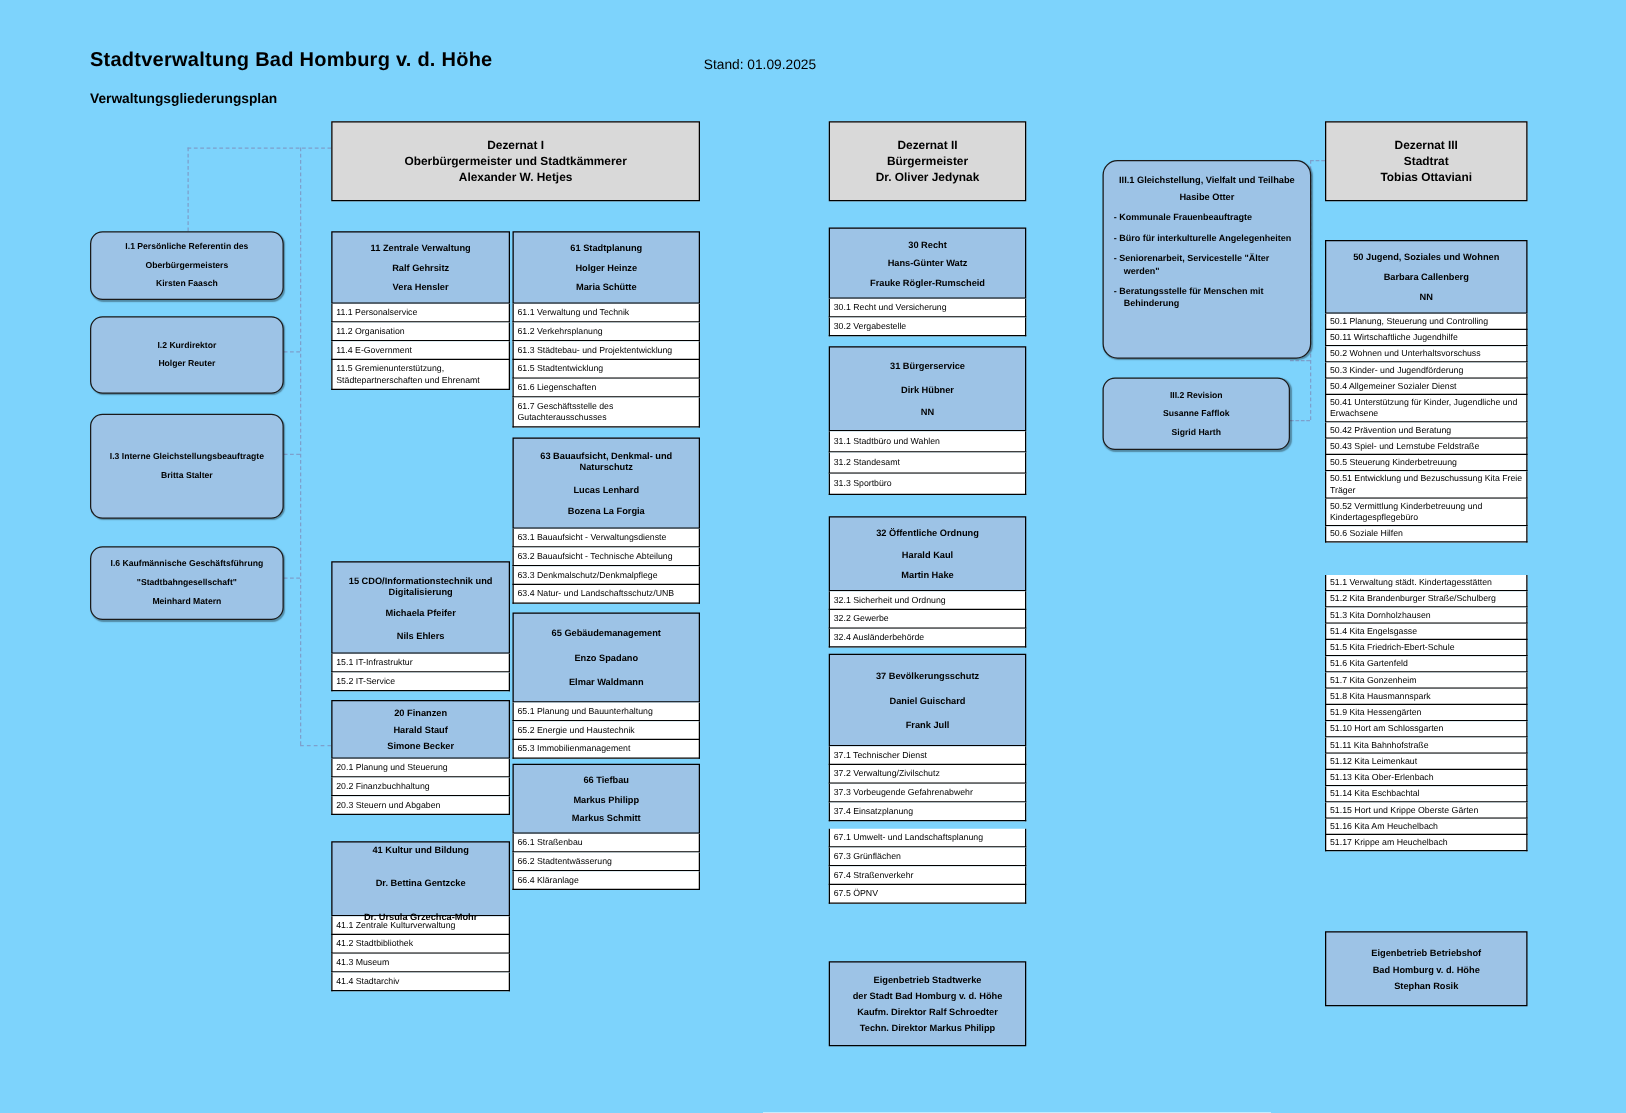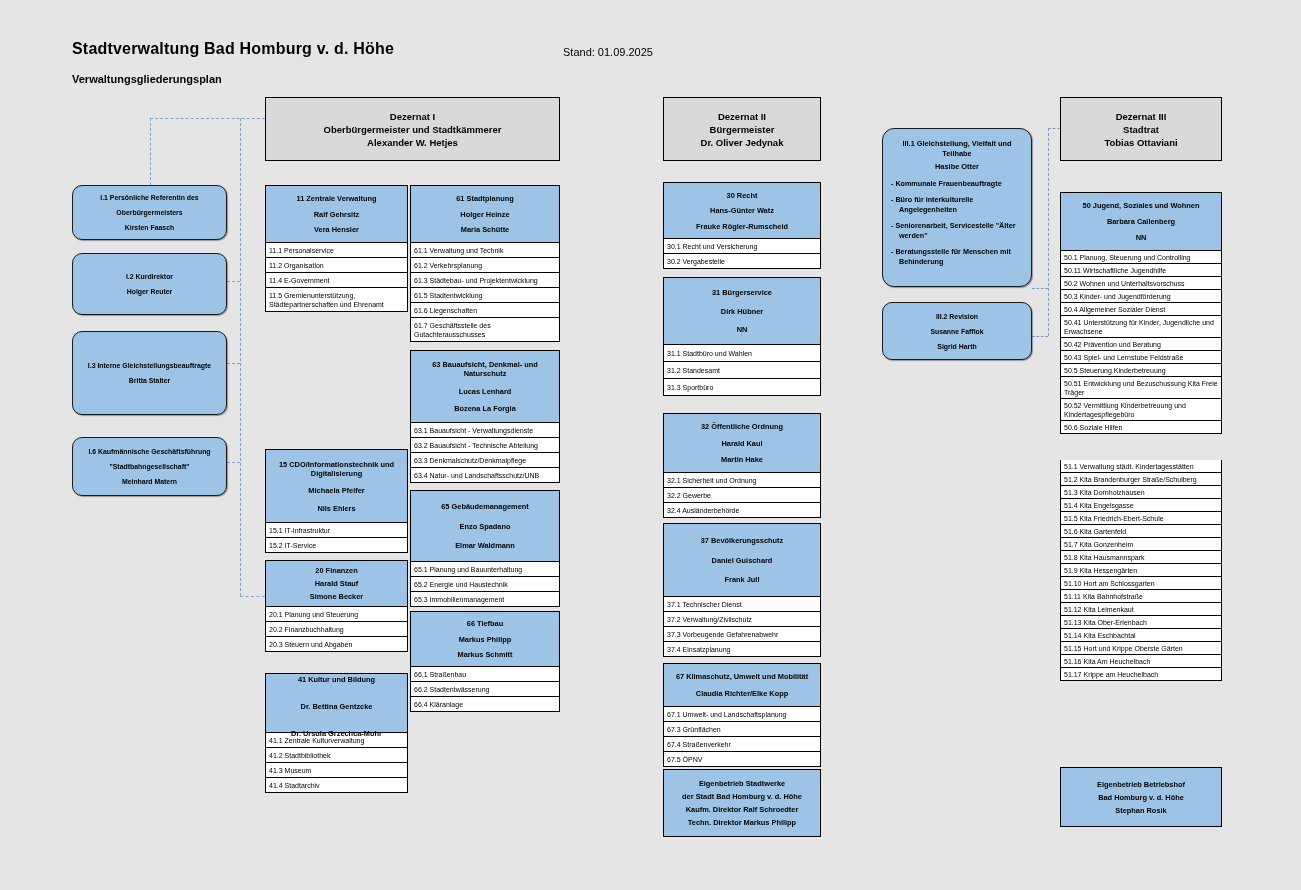--- a/index.html
+++ b/index.html
@@ -1,17 +1,17 @@
 <!DOCTYPE html>
 <html style="--blue: #9dc3e6; --gray: #d9d9d9; --conn: #7da0cc;"><head>
 <meta charset="utf-8">
 <style>
   html,body{margin:0;padding:0;background:#fff;}
   body{font-family:"Liberation Sans",sans-serif;color:#000;}
-  #stage{position:relative;width:1301px;height:890px;background:#e5e5e5;overflow:hidden;}
+  #stage{position:relative;width:1301px;height:890px;background:#7dd3fc;overflow:hidden;}
   .page-title{position:absolute;left:72px;top:40px;font-size:16px;font-weight:bold;letter-spacing:.2px;}
   .stand{position:absolute;left:563px;top:46px;font-size:11px;}
   .subtitle{position:absolute;left:72px;top:73px;font-size:11px;font-weight:bold;}
   .conn{position:absolute;z-index:0;}
   .dezbox{position:absolute;background:var(--gray);border:1.5px solid #000;box-sizing:border-box;
           display:flex;flex-direction:column;justify-content:center;align-items:center;text-align:center;z-index:1;}
   .dezline{font-weight:bold;font-size:9.5px;line-height:13px;}
   .roundbox{position:absolute;background:var(--blue);border:1.5px solid #1a1a1a;border-radius:10px;box-sizing:border-box;
             display:flex;flex-direction:column;justify-content:center;align-items:center;text-align:center;
             padding:2px 1px;gap:6px;z-index:1;box-shadow:1px 1px 1px rgba(0,0,0,.35);}
@@ -83,21 +83,21 @@
     <div class="roundbox" style="left: 72px; top: 437px; width: 155px; height: 59px;">
       <div class="roundline">I.6 Kaufmännische Geschäftsführung</div>
       <div class="roundline">"Stadtbahngesellschaft"</div>
       <div class="roundline">Meinhard Matern</div>
     </div>
     <div class="roundbox" style="left: 882px; top: 302px; width: 150px; height: 58px;">
       <div class="roundline">III.2 Revision</div>
       <div class="roundline">Susanne Fafflok</div>
       <div class="roundline">Sigrid Harth</div>
     </div>
-    <div class="gbox" style="left: 882px; top: 128px; width: 150px; height: 159px;">
+    <div class="gbox" style="left: 882px; top: 128px; width: 167px; height: 159px;">
       <div class="gtitle">III.1 Gleichstellung, Vielfalt und Teilhabe</div>
       <div class="gleader">Hasibe Otter</div>
       <div class="gbullets">
         <div class="gbullet">- Kommunale Frauenbeauftragte</div>
         <div class="gbullet">- Büro für interkulturelle Angelegenheiten</div>
         <div class="gbullet">- Seniorenarbeit, Servicestelle "Älter werden"</div>
         <div class="gbullet">- Beratungsstelle für Menschen mit Behinderung</div>
       </div>
     </div>
     <div class="dept" style="left: 265px; top: 185px; width: 143px;">
@@ -243,24 +243,20 @@
         <div class="dept-leader">Frank Jull</div>
       </div>
       <div class="dept-items">
         <div class="item">37.1 Technischer Dienst</div>
         <div class="item">37.2 Verwaltung/Zivilschutz</div>
         <div class="item">37.3 Vorbeugende Gefahrenabwehr</div>
         <div class="item">37.4 Einsatzplanung</div>
       </div>
     </div>
     <div class="dept" style="left: 663px; top: 663px; width: 158px;">
-      <div class="dept-head" style="height: 44px;">
-        <div class="dept-title">67 Klimaschutz, Umwelt und Mobilität</div>
-        <div class="dept-leader">Claudia Richter/Elke Kopp</div>
-      </div>
       <div class="dept-items">
         <div class="item">67.1 Umwelt- und Landschaftsplanung</div>
         <div class="item">67.3 Grünflächen</div>
         <div class="item">67.4 Straßenverkehr</div>
         <div class="item">67.5 ÖPNV</div>
       </div>
     </div>
     <div class="dept" style="left: 1060px; top: 192px; width: 162px;">
       <div class="dept-head" style="height: 59px;">
         <div class="dept-title">50 Jugend, Soziales und Wohnen</div>
@@ -302,18 +298,18 @@
         <div class="item" style="padding: 1.5px 3px;">51.16 Kita Am Heuchelbach</div>
         <div class="item" style="padding: 1.5px 3px;">51.17 Krippe am Heuchelbach</div>
       </div>
     </div>
     <div class="plainbox" style="left: 663px; top: 769px; width: 158px; height: 68px;">
       <div class="plainline">Eigenbetrieb Stadtwerke</div>
       <div class="plainline">der Stadt Bad Homburg v. d. Höhe</div>
       <div class="plainline">Kaufm. Direktor Ralf Schroedter</div>
       <div class="plainline">Techn. Direktor Markus Philipp</div>
     </div>
-    <div class="plainbox" style="left: 1060px; top: 767px; width: 162px; height: 60px;">
+    <div class="plainbox" style="left: 1060px; top: 745px; width: 162px; height: 60px;">
       <div class="plainline">Eigenbetrieb Betriebshof</div>
       <div class="plainline">Bad Homburg v. d. Höhe</div>
       <div class="plainline">Stephan Rosik</div>
     </div>
   </div>
 
 </body></html>

